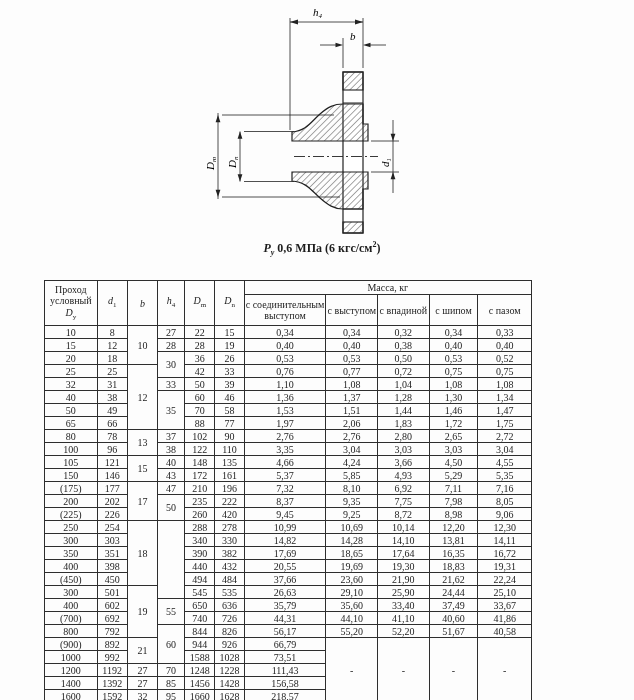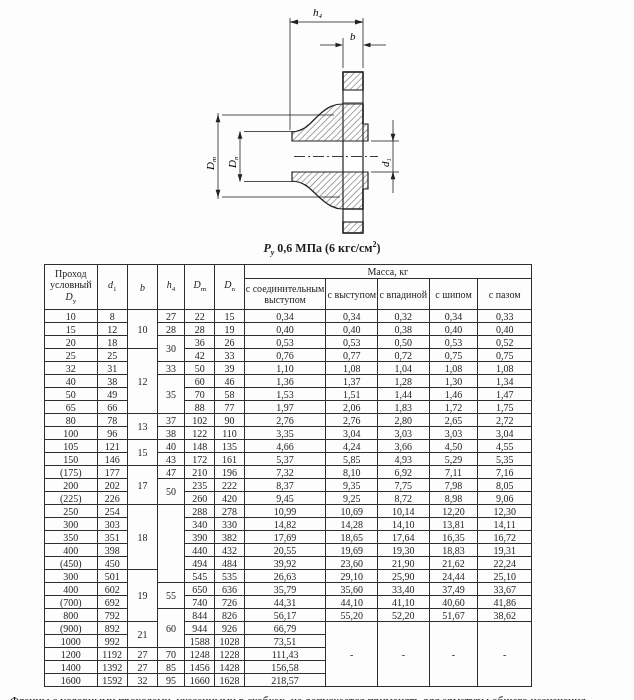--- a/index.html
+++ b/index.html
@@ -6,21 +6,21 @@
   body{
     width:634px;height:700px;
     background:#fdfdfd;
     font-family:"Liberation Serif", serif;
     color:#1d1d1d;
     overflow:hidden;
   }
   .drawing{height:238px;}
   .drawing svg{display:block;}
   .title{
-    width:556px;margin:0 0 4px 44px;
+    width:556px;margin:0 0 20px 44px;
     text-align:center;
     font-weight:bold;
     font-size:12px;
     line-height:14px;
   }
   .title .it{font-style:italic;}
   .title sub{font-size:8px;font-style:italic;font-weight:bold;}
   .title sup{font-size:8px;font-weight:bold;}
   table{
     border-collapse:collapse;
@@ -381,21 +381,21 @@
         <td>19,69</td>
         <td>19,30</td>
         <td>18,83</td>
         <td>19,31</td>
       </tr>
       <tr>
         <td>(450)</td>
         <td>450</td>
         <td>494</td>
         <td>484</td>
-        <td>39,92</td>
+        <td>37,66</td>
         <td>23,60</td>
         <td>21,90</td>
         <td>21,62</td>
         <td>22,24</td>
       </tr>
       <tr>
         <td>300</td>
         <td>501</td>
         <td rowspan="4">19</td>
         <td>545</td>
@@ -432,21 +432,21 @@
       <tr>
         <td>800</td>
         <td>792</td>
         <td rowspan="3">60</td>
         <td>844</td>
         <td>826</td>
         <td>56,17</td>
         <td>55,20</td>
         <td>52,20</td>
         <td>51,67</td>
-        <td>38,62</td>
+        <td>40,58</td>
       </tr>
       <tr>
         <td>(900)</td>
         <td>892</td>
         <td rowspan="2">21</td>
         <td>944</td>
         <td>926</td>
         <td>66,79</td>
         <td rowspan="5">-</td>
         <td rowspan="5">-</td>

